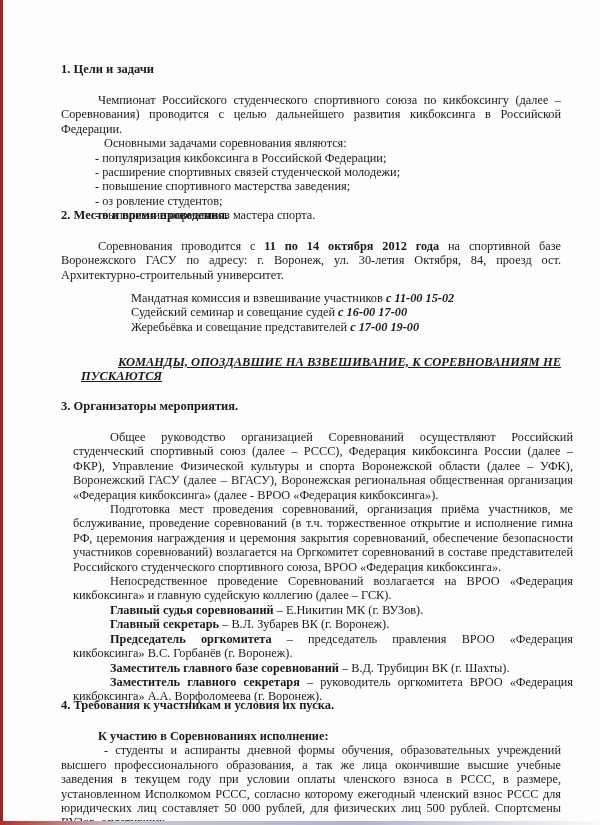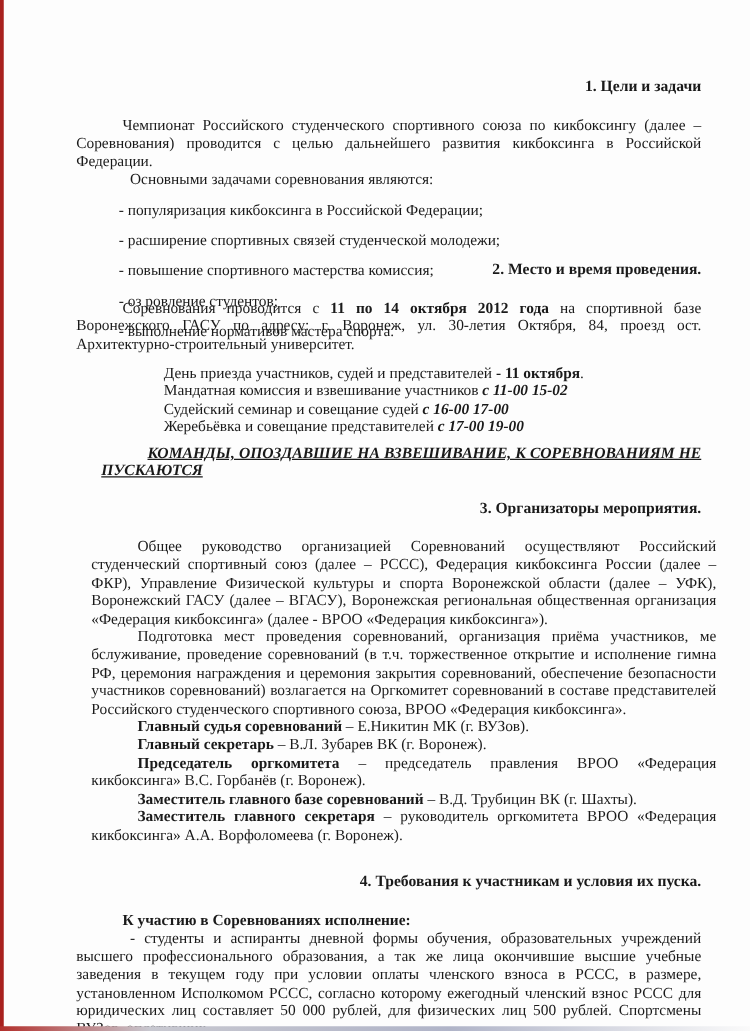--- a/index.html
+++ b/index.html
@@ -16,28 +16,28 @@
     }
     .bottom-edge {
       position: absolute; left: 0; bottom: 0; width: 600px; height: 4px;
       background: linear-gradient(to right, #b2302c 0%, #c8c8d0 20%, #b0b4c8 60%, #fafafa 100%);
     }
     .page {
       position: absolute; left: 61px; top: 0; width: 500px;
       font-size: 12.3px; line-height: 14.4px;
     }
     .heading {
-      text-align: right; font-weight: bold; font-size: 12.5px;
+      text-align: left; font-weight: bold; font-size: 12.5px;
       position: absolute; left: 0; width: 500px;
     }
     .block { position: absolute; left: 0; width: 500px; }
     p { margin: 0; text-align: justify; }
     .indent { text-indent: 37px; }
     .indent-small { text-indent: 43px; }
-    .list-item { padding-left: 34px; margin-top: 10px; }
+    .list-item { padding-left: 34px; }
     .schedule { padding-left: 70px; }
     .warning {
       font-weight: bold; font-style: italic; text-decoration: underline;
       text-align: justify; text-align-last: left; font-size: 12.5px; margin-left: 20px;
     }
     b { font-weight: bold; }
     .bi { font-weight: bold; font-style: italic; }
     .role { text-indent: 37px; }
   </style>
 </head>
@@ -47,47 +47,47 @@
 
 <div class="page">
 
   <div class="heading" style="top:62px;">1. Цели и задачи</div>
 
   <div class="block" style="top:93px;">
     <p class="indent">Чемпионат Российского студенческого спортивного союза по кикбоксингу (далее – Соревнования) проводится с целью дальнейшего развития кикбоксинга в Российской Федерации.</p>
     <p class="indent-small">Основными задачами соревнования являются:</p>
     <p class="list-item">- популяризация кикбоксинга в Российской Федерации;</p>
     <p class="list-item">- расширение спортивных связей студенческой молодежи;</p>
-    <p class="list-item">- повышение спортивного мастерства комиссия;</p>
+    <p class="list-item">- повышение спортивного мастерства заведения;</p>
     <p class="list-item">- оз ровление студентов;</p>
     <p class="list-item">- выполнение нормативов мастера спорта.</p>
   </div>
 
   <div class="heading" style="top:208px;">2. Место и время проведения.</div>
 
   <div class="block" style="top:239px;">
     <p class="indent"><span>Соревнования проводится с </span><b>11 по 14 октября 2012 года</b><span> на спортивной базе Воронежского ГАСУ по адресу: г. Воронеж, ул. 30-летия Октября, 84, проезд ост. Архитектурно-строительный университет.</span></p>
   </div>
 
   <div class="block" style="top:291px;">
-    <p class="schedule"><span>День приезда участников, судей и представителей </span><b>- 11 октября</b><span>.</span></p>
     <p class="schedule"><span>Мандатная комиссия и взвешивание участников </span><span class="bi">с 11-00 15-02</span></p>
     <p class="schedule"><span>Судейский семинар и совещание судей </span><span class="bi">с 16-00  17-00</span></p>
     <p class="schedule"><span>Жеребьёвка и совещание представителей </span><span class="bi">с 17-00  19-00</span></p>
   </div>
 
   <div class="block" style="top:355px;">
     <p class="warning indent">КОМАНДЫ, ОПОЗДАВШИЕ НА ВЗВЕШИВАНИЕ, К СОРЕВНОВАНИЯМ НЕ ПУСКАЮТСЯ</p>
   </div>
 
   <div class="heading" style="top:399px;">3. Организаторы мероприятия.</div>
 
   <div class="block" style="top:430px;margin-left:12px;">
     <p class="indent">Общее руководство организацией Соревнований осуществляют Российский студенческий спортивный союз (далее – РССС), Федерация кикбоксинга России (далее – ФКР), Управление Физической культуры и спорта Воронежской области (далее – УФК), Воронежский ГАСУ (далее – ВГАСУ), Воронежская региональная общественная организация «Федерация кикбоксинга» (далее - ВРОО «Федерация кикбоксинга»).</p>
     <p class="indent">Подготовка мест проведения соревнований, организация приёма участников, ме бслуживание, проведение соревнований (в т.ч. торжественное открытие и исполнение гимна РФ, церемония награждения и церемония закрытия соревнований, обеспечение безопасности участников соревнований) возлагается на Оргкомитет соревнований в составе представителей Российского студенческого спортивного союза, ВРОО «Федерация кикбоксинга».</p>
+    <p class="indent">Непосредственное проведение Соревнований возлагается на ВРОО «Федерация кикбоксинга» и главную судейскую коллегию (далее – ГСК).</p>
     <p class="role"><b>Главный судья соревнований</b><span> – Е.Никитин МК (г. ВУЗов).</span></p>
     <p class="role"><b>Главный секретарь</b><span> – В.Л. Зубарев ВК (г. Воронеж).</span></p>
     <p class="role"><b>Председатель оргкомитета</b><span> – председатель правления ВРОО «Федерация кикбоксинга» В.С. Горбанёв (г. Воронеж).</span></p>
     <p class="role"><b>Заместитель главного базе соревнований</b><span> – В.Д. Трубицин ВК (г. Шахты).</span></p>
     <p class="role"><b>Заместитель главного секретаря</b><span> – руководитель оргкомитета ВРОО «Федерация кикбоксинга» А.А. Ворфоломеева (г. Воронеж).</span></p>
   </div>
 
   <div class="heading" style="top:698px;">4. Требования к участникам и условия их пуска.</div>
 
   <div class="block" style="top:729px;">

